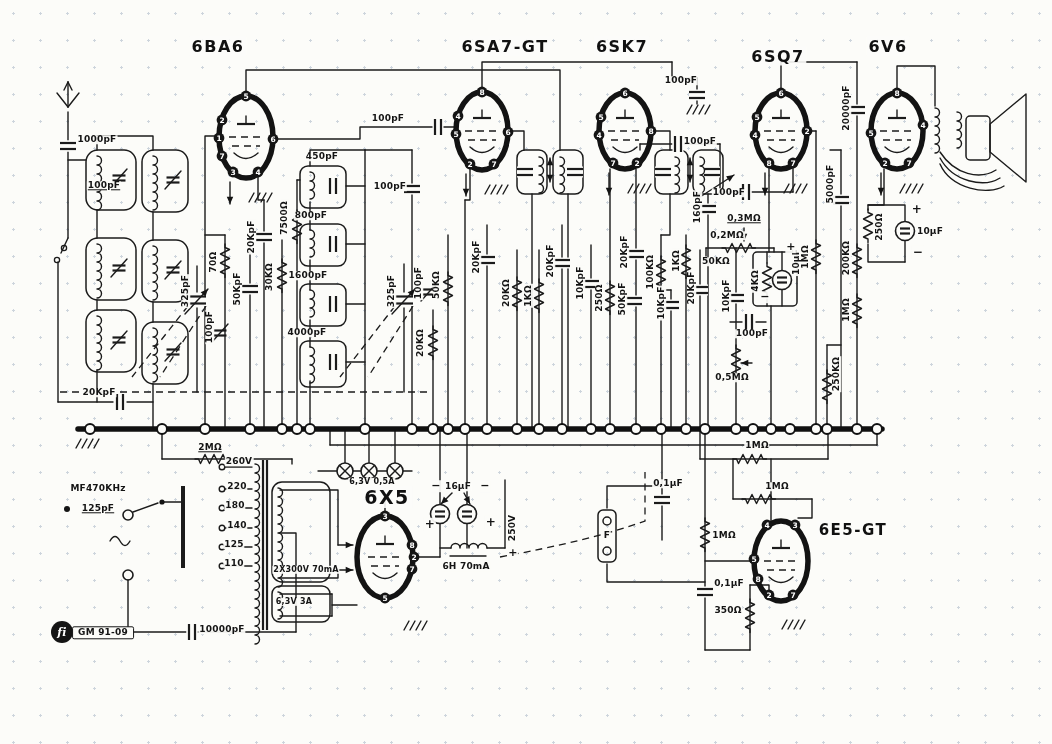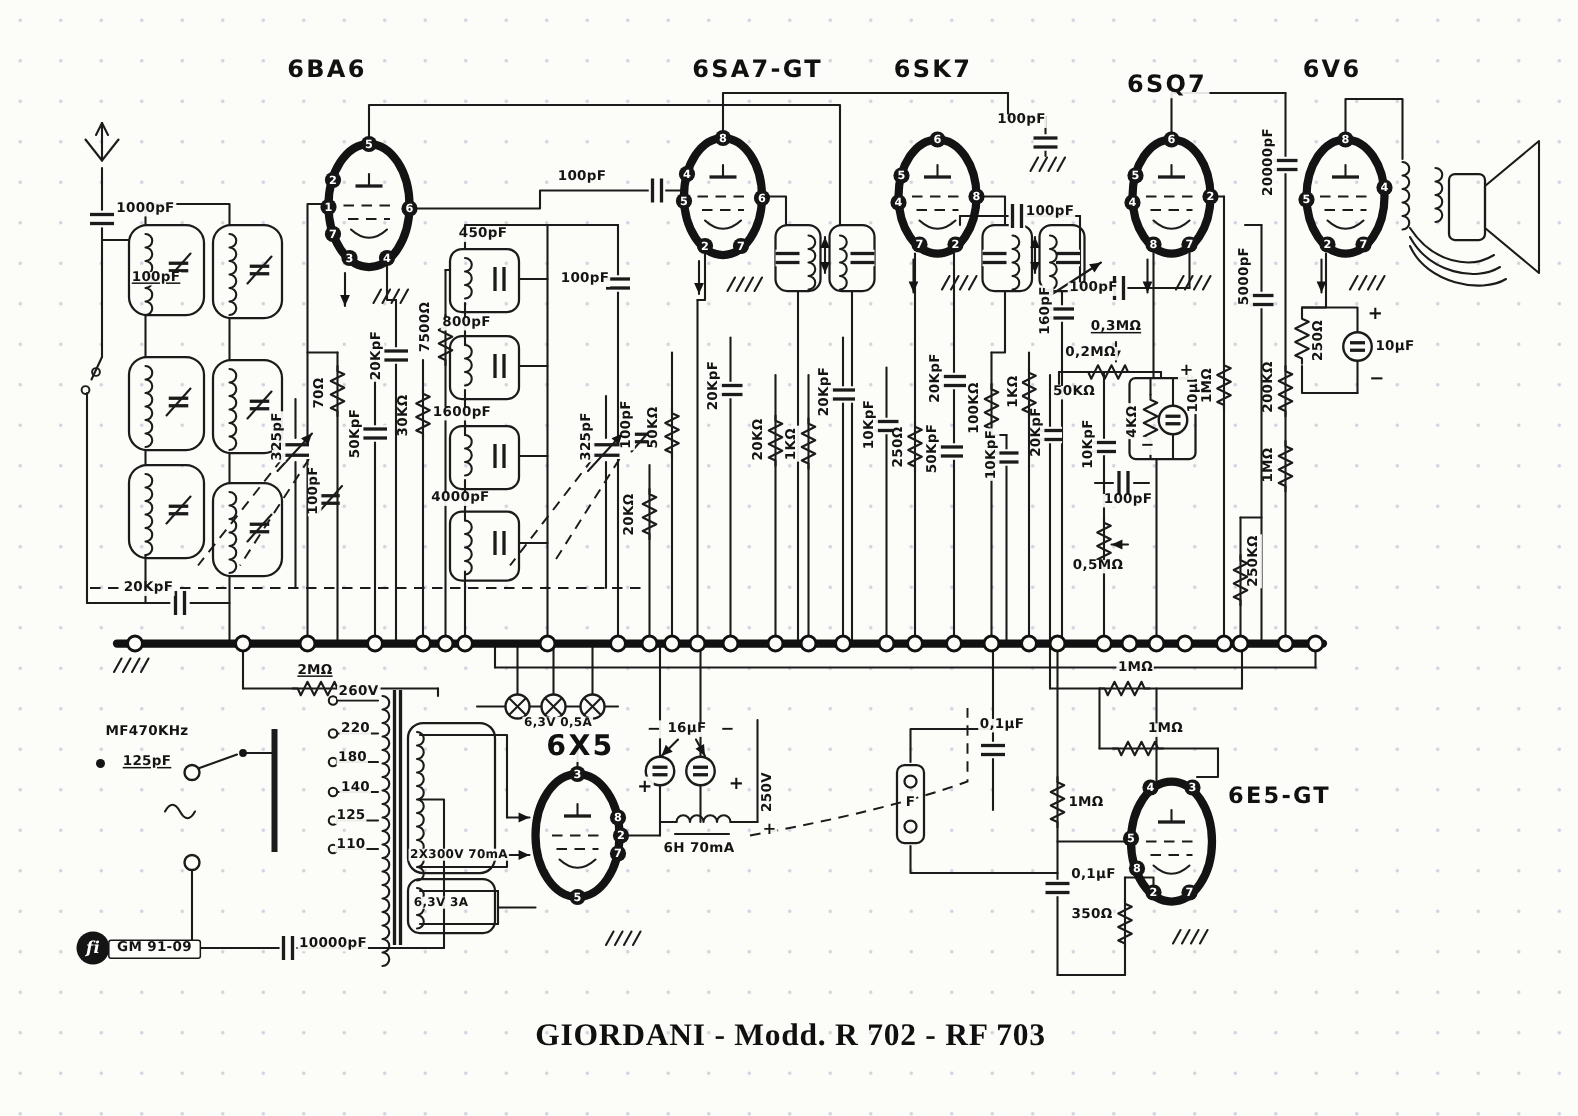--- a/index.html
+++ b/index.html
@@ -640,21 +640,20 @@
       <text x="795" y="527.6" text-anchor="middle" font-size="7.5" font-weight="700" font-family="&quot;DejaVu Sans&quot;, sans-serif" fill="#ffffff">3</text>
       <circle cx="754" cy="559" r="5.4" fill="#151515"></circle>
       <text x="754" y="561.6" text-anchor="middle" font-size="7.5" font-weight="700" font-family="&quot;DejaVu Sans&quot;, sans-serif" fill="#ffffff">5</text>
       <circle cx="758" cy="579" r="5.4" fill="#151515"></circle>
       <text x="758" y="581.6" text-anchor="middle" font-size="7.5" font-weight="700" font-family="&quot;DejaVu Sans&quot;, sans-serif" fill="#ffffff">8</text>
       <circle cx="769" cy="595" r="5.4" fill="#151515"></circle>
       <text x="769" y="597.6" text-anchor="middle" font-size="7.5" font-weight="700" font-family="&quot;DejaVu Sans&quot;, sans-serif" fill="#ffffff">2</text>
       <circle cx="793" cy="595" r="5.4" fill="#151515"></circle>
       <text x="793" y="597.6" text-anchor="middle" font-size="7.5" font-weight="700" font-family="&quot;DejaVu Sans&quot;, sans-serif" fill="#ffffff">7</text>
     </svg>
-  <div id="title">GIORDANI - Modd. R 702 - RF 703</div>
   <div id="labels">
       <span class="tube-name" style="left: 218px; top: 46px; font-size: 16px;">6BA6</span>
       <span class="tube-name" style="left: 505px; top: 46px; font-size: 16px;">6SA7-GT</span>
       <span class="tube-name" style="left: 622px; top: 46px; font-size: 16px;">6SK7</span>
       <span class="tube-name" style="left: 778px; top: 56px; font-size: 16px;">6SQ7</span>
       <span class="tube-name" style="left: 888px; top: 46px; font-size: 16px; text-align: center;">6V6</span>
       <span class="tube-name" style="left: 387px; top: 497px; font-size: 19px;">6X5</span>
       <span class="tube-name" style="left: 853px; top: 530px; font-size: 15px;">6E5-GT</span>
       <span class="lbl" style="left: 97px; top: 140px;">1000pF</span>
       <span class="lbl u" style="left: 104px; top: 186px;">100pF</span>

